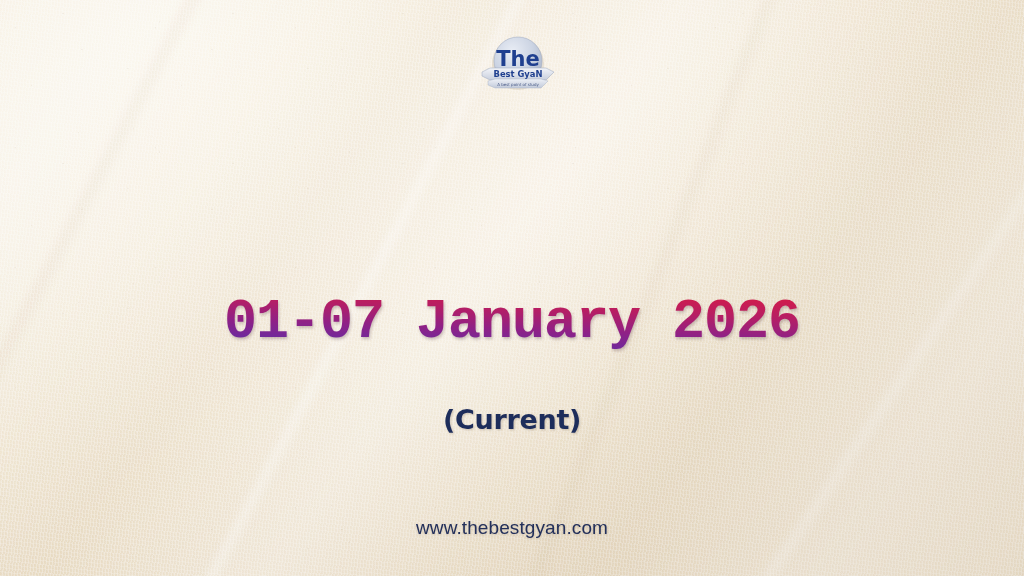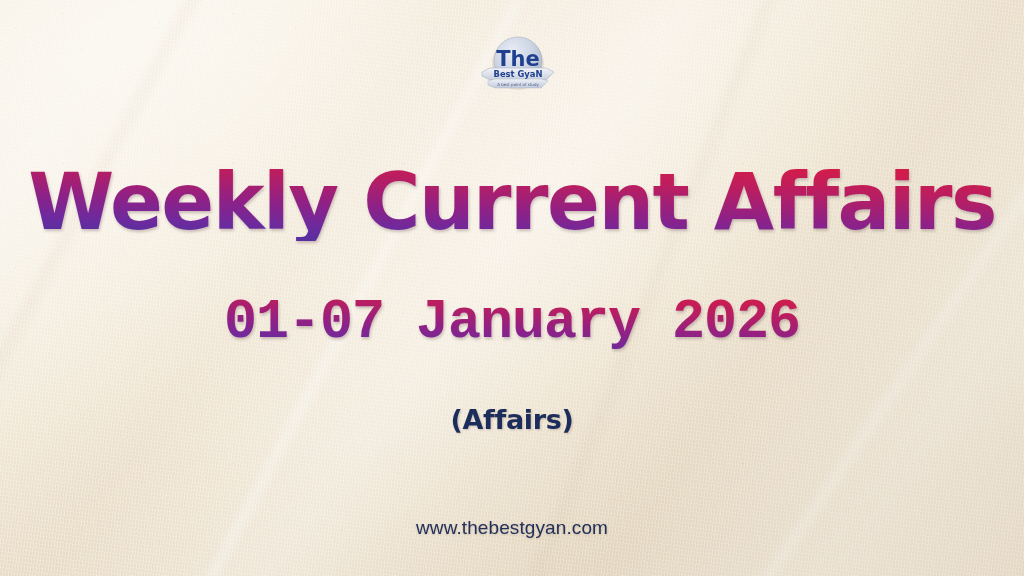--- a/index.html
+++ b/index.html
@@ -196,22 +196,21 @@
         <text x="42" y="38" text-anchor="middle" font-family="DejaVu Sans, sans-serif" font-size="21" font-weight="700" fill="#1f3f8f">The</text>
 
         <path d="M6 44 L14 40 L70 40 L78 44 L70 52 L14 52 L6 48 Z" fill="url(#ribGrad)" stroke="#9aa6bd" stroke-width="0.5"></path>
         <text x="42" y="49.4" text-anchor="middle" font-family="DejaVu Sans, sans-serif" font-size="8.4" font-weight="700" fill="#1f3f8f">Best GyaN</text>
 
         <path d="M12 53 L19 51 L65 51 L72 53 L65 60 L19 60 L12 57 Z" fill="url(#ribGrad2)" stroke="#a2adc2" stroke-width="0.4"></path>
         <text x="42" y="57.6" text-anchor="middle" font-family="DejaVu Sans, sans-serif" font-size="4" font-weight="400" fill="#2c3f72" opacity="0.85">A best point of study</text>
       </svg>
     </div>
 
-    <div id="title" class="headline">Weekly Current Affairs</div>
 
     <div id="date" class="headline">01-07 January 2026</div>
 
-    <div id="subtitle">(Affairs)</div>
+    <div id="subtitle">(Current)</div>
 
     <div id="website">www.thebestgyan.com</div>
 
   </div>
 </div>
 
 </body></html>

